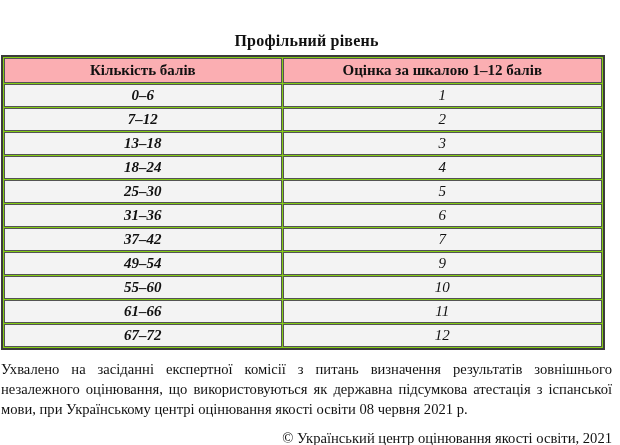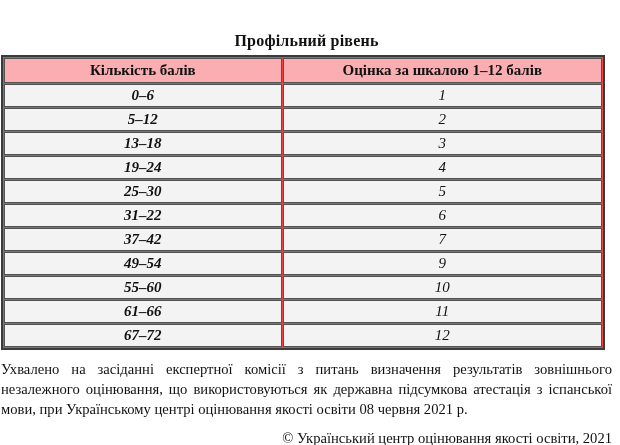--- a/index.html
+++ b/index.html
@@ -26,21 +26,21 @@
     font-size: 16px;
     font-weight: bold;
     margin: 2px 0 5px 0;
     letter-spacing: 0.2px;
   }
   table.score-table {
     width: 604px;
     border-collapse: separate;
     border-spacing: 1px;
     border: 2px solid var(--border, #3b3b3b);
-    background: #ef4444;
+    background: #84cc16;
     table-layout: fixed;
   }
   table.score-table col.col-range { width: 46.5%; }
   table.score-table col.col-grade { width: 53.5%; }
   table.score-table th {
     background: var(--header-bg, #fbaeb2);
     border: 1px solid var(--cell-border, #535353);
     font-size: 15px;
     font-weight: bold;
     height: 21px;
@@ -88,37 +88,37 @@
         <th>Кількість балів</th>
         <th>Оцінка за шкалою 1–12 балів</th>
       </tr>
     </thead>
     <tbody>
       <tr>
         <td class="range-cell">0–6</td>
         <td class="grade-cell">1</td>
       </tr>
       <tr>
-        <td class="range-cell">5–12</td>
+        <td class="range-cell">7–12</td>
         <td class="grade-cell">2</td>
       </tr>
       <tr>
         <td class="range-cell">13–18</td>
         <td class="grade-cell">3</td>
       </tr>
       <tr>
-        <td class="range-cell">19–24</td>
+        <td class="range-cell">18–24</td>
         <td class="grade-cell">4</td>
       </tr>
       <tr>
         <td class="range-cell">25–30</td>
         <td class="grade-cell">5</td>
       </tr>
       <tr>
-        <td class="range-cell">31–22</td>
+        <td class="range-cell">31–36</td>
         <td class="grade-cell">6</td>
       </tr>
       <tr>
         <td class="range-cell">37–42</td>
         <td class="grade-cell">7</td>
       </tr>
       <tr>
         <td class="range-cell">49–54</td>
         <td class="grade-cell">9</td>
       </tr>

